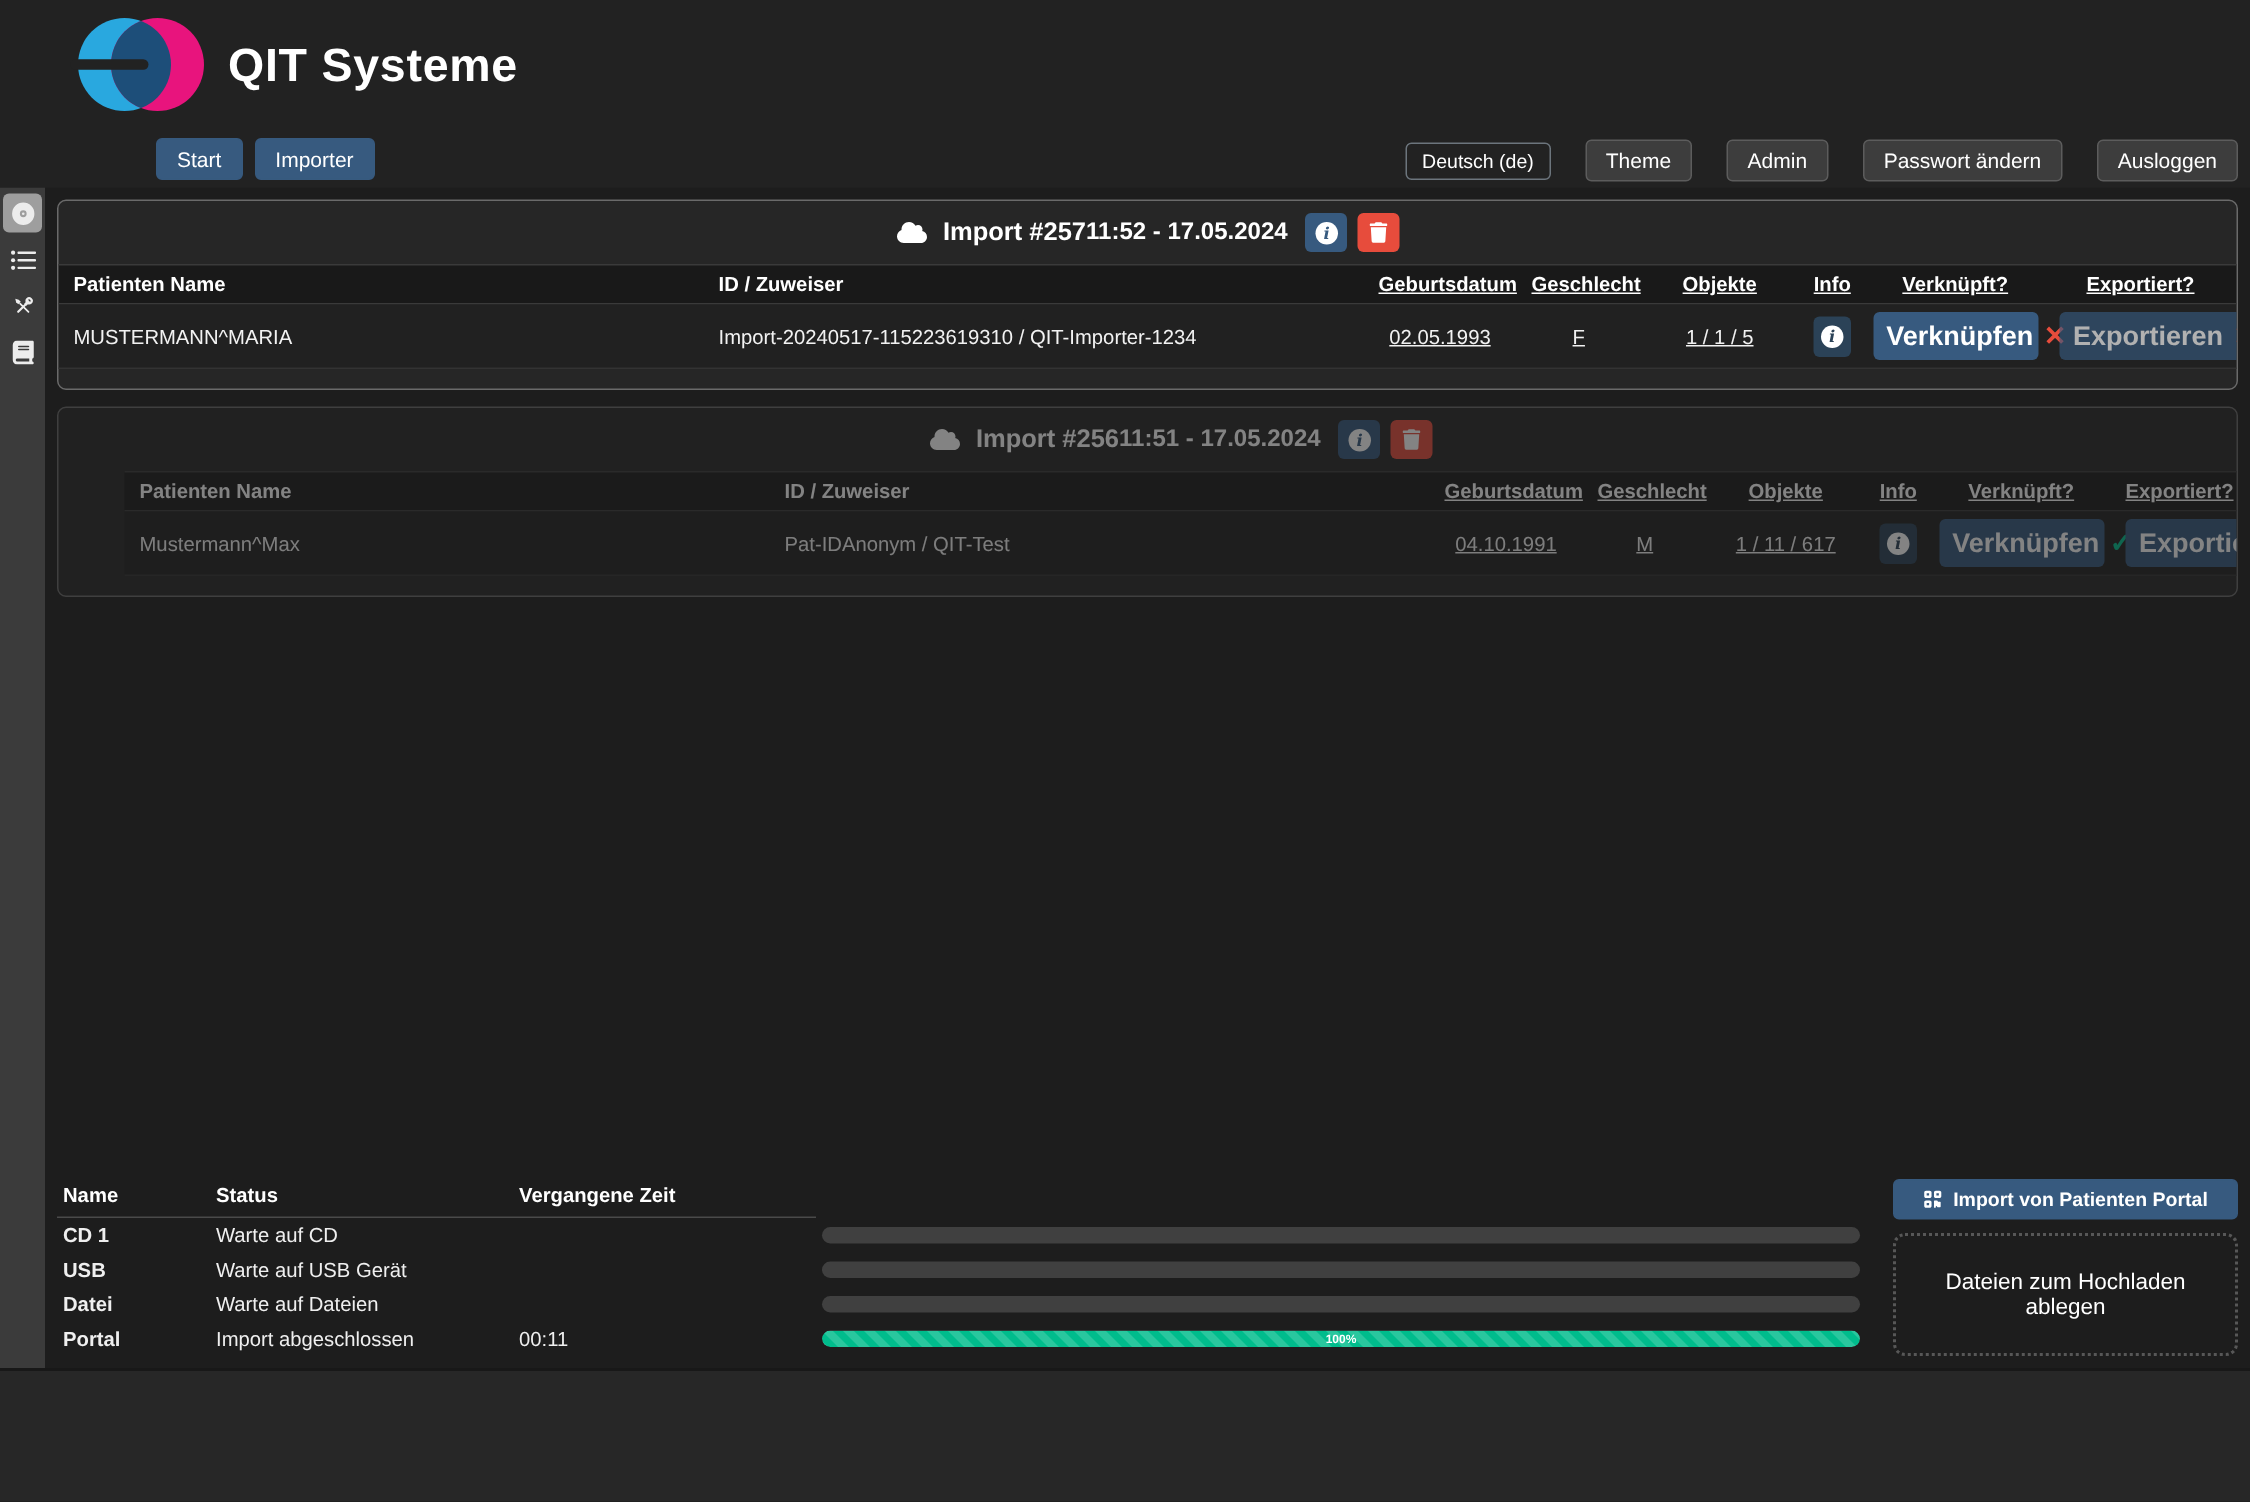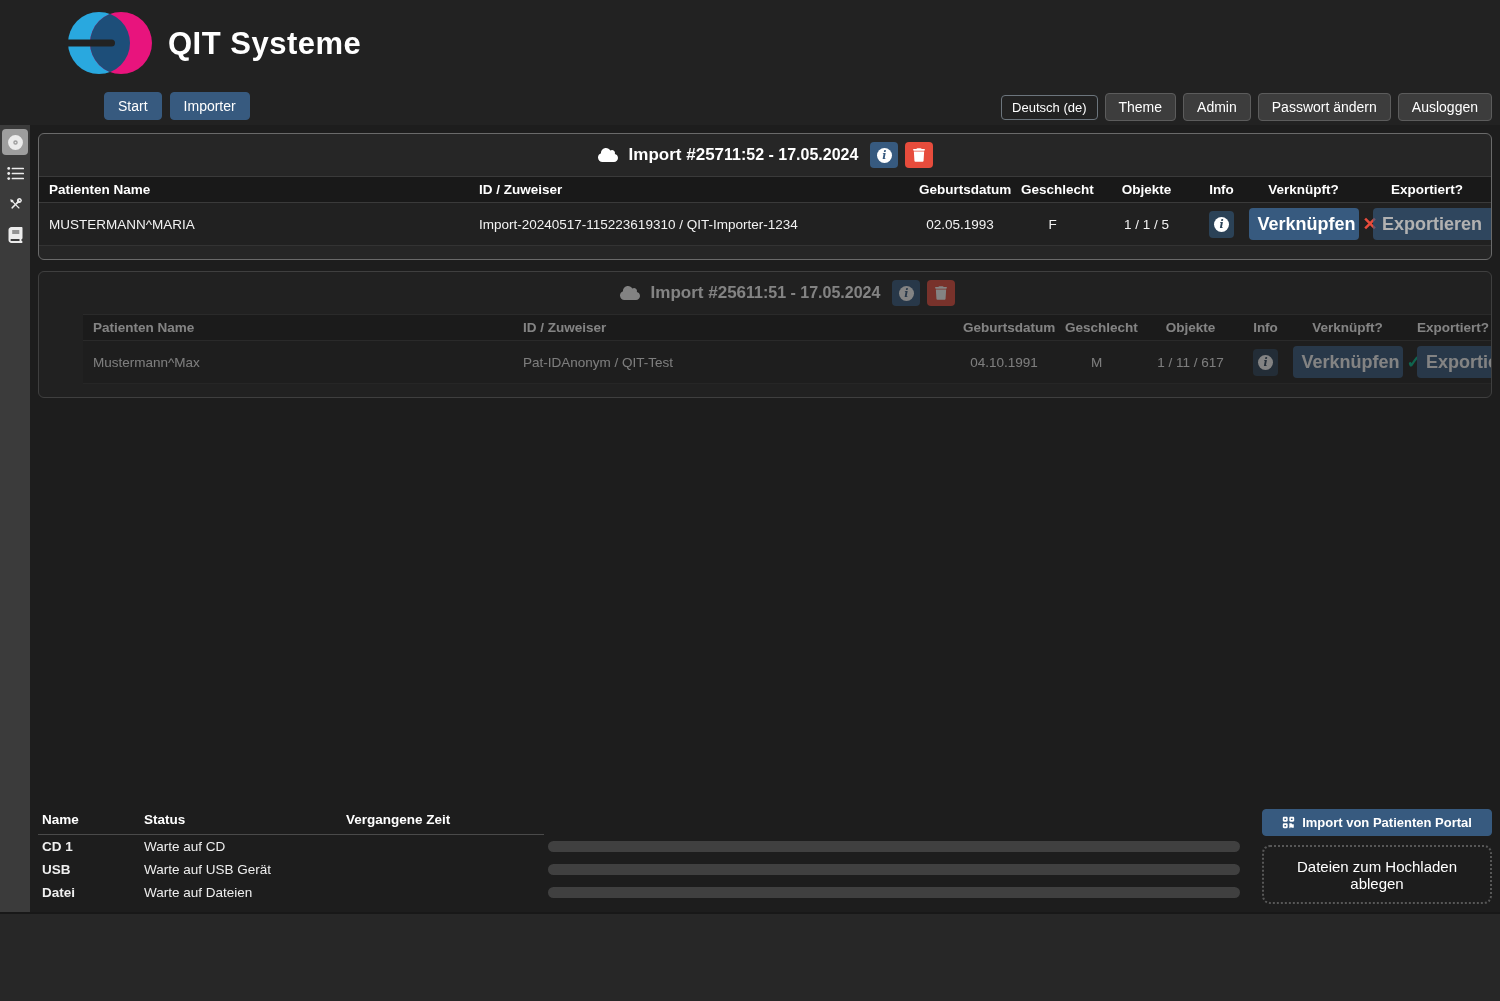--- a/index.html
+++ b/index.html
@@ -2,27 +2,27 @@
 <html><head>
 <meta charset="utf-8">
 <style>
   * { margin:0; padding:0; box-sizing:border-box; }
   html,body { width:1500px; height:1001px; background:#222; overflow:hidden;
     font-family:"Liberation Sans", sans-serif; color:#fff; }
   .screen { width:1500px; height:1001px; display:flex; flex-direction:column; }
 
   
   .header { height:125px; position:relative; background:#222; flex:0 0 auto; }
-  .logo { position:absolute; left:63px; top:10px; display:flex; align-items:center; gap:13px; }
+  .logo { position:absolute; left:47px; top:10px; display:flex; align-items:center; gap:13px; }
   .brand-title { font-size:31px; font-weight:bold; color:#fff; letter-spacing:0.5px; }
   .nav-buttons { position:absolute; left:104px; top:92px; display:flex; gap:8px; }
   .btn { cursor:pointer; border-radius:4px; font-family:inherit; }
   .btn-primary { background:#375a7f; color:#fff; border:1px solid #375a7f;
     padding:5px 13px; font-size:14px; }
-  .topbar-right { position:absolute; right:8px; top:93px; display:flex; gap:7px; align-items:center; }
+  .topbar-right { position:absolute; right:8px; top:93px; display:flex; gap:23px; align-items:center; }
   .btn-outline { background:#222; color:#fff; border:1px solid #6c757d;
     padding:4px 10px; font-size:13px; }
   .btn-secondary { background:#3d3d3d; color:#fff; border:1px solid #5c5c5c;
     padding:5px 13px; font-size:14px; }
 
   
   .middle { flex:1 1 auto; display:flex; min-height:0; }
   .sidebar { width:30px; background:#3b3b3b; display:flex; flex-direction:column;
     align-items:center; padding-top:4px; gap:5px; flex:0 0 auto; }
   .side-icon { width:26px; height:26px; border-radius:4px; display:flex;
@@ -48,21 +48,21 @@
     font-size:11px; font-weight:bold; font-family:"DejaVu Serif", serif; font-style:italic; }
   .info-hdr .info-glyph { color:#375a7f; }
   .info-row .info-glyph { color:#2b4257; }
 
   .grid-row { display:grid; grid-template-columns:430px 440px 102px 83px 105px 45px 119px 1fr;
     align-items:center; }
   .grid-row > div { padding:5px 10px; }
   .thead { background:#191919; border-top:1px solid #3a3a3a; border-bottom:1px solid #3a3a3a;
     font-weight:bold; font-size:13.5px; }
   .tbody-row { background:#212121; font-size:13.5px; color:#f2f2f2; border-bottom:1px solid #333; }
-  .c-center { text-align:center; }
+  .c-center { text-align:center;text-decoration:underline; }
   .cell-btn-wrap { display:flex; justify-content:center; }
   .btn-small { background:#375a7f; color:#fff; border:none; border-radius:4px;
     padding:5px 9px; font-size:18px; font-weight:bold; min-width:110px; cursor:pointer; }
   .btn-small.muted { opacity:0.65; }
   .mark-danger { color:#e74c3c; font-weight:bold; margin-left:7px; }
   .mark-success { color:#00bc8c; font-weight:bold; margin-left:7px; }
   .panel-bottom { height:13px; }
 
   
   .bottom { margin-top:auto; display:flex; gap:14px; }
@@ -312,20 +312,30 @@
             <div class="device-name">Datei</div>
             <div>Warte auf Dateien</div>
             <div></div>
             <div>
                 <div class="progress">
                   <div class="progress-fill" style="width:0%"></div>
                 </div>
               </div>
           </div>
 
+          <div class="device-grid device-row">
+            <div class="device-name">Portal</div>
+            <div>Import abgeschlossen</div>
+            <div>00:11</div>
+            <div>
+                <div class="progress">
+                  <div class="progress-fill" style="width:100%">100%</div>
+                </div>
+              </div>
+          </div>
         </div>
 
         <div class="right-col">
           <button class="portal-btn">
             <span>
               <svg width="13" height="13" viewBox="0 0 448 512" fill="#fff">
                   <path d="M0 80C0 53.5 21.5 32 48 32h96c26.5 0 48 21.5 48 48v96c0 26.5-21.5 48-48 48H48c-26.5 0-48-21.5-48-48V80zM64 96v64h64V96H64zM0 336c0-26.5 21.5-48 48-48h96c26.5 0 48 21.5 48 48v96c0 26.5-21.5 48-48 48H48c-26.5 0-48-21.5-48-48V336zm64 16v64h64V352H64zM304 32h96c26.5 0 48 21.5 48 48v96c0 26.5-21.5 48-48 48H304c-26.5 0-48-21.5-48-48V80c0-26.5 21.5-48 48-48zm80 64H320v64h64V96zM256 304c0-8.8 7.2-16 16-16h64c8.8 0 16 7.2 16 16s7.2 16 16 16h48c8.8 0 16 7.2 16 16v112c0 8.8-7.2 16-16 16h-64c-8.8 0-16-7.2-16-16s-7.2-16-16-16s-16 7.2-16 16v16c0 8.8-7.2 16-16 16h-16c-8.8 0-16-7.2-16-16V304z"></path>
                 </svg>
             </span>
             <span>Import von Patienten Portal</span>

